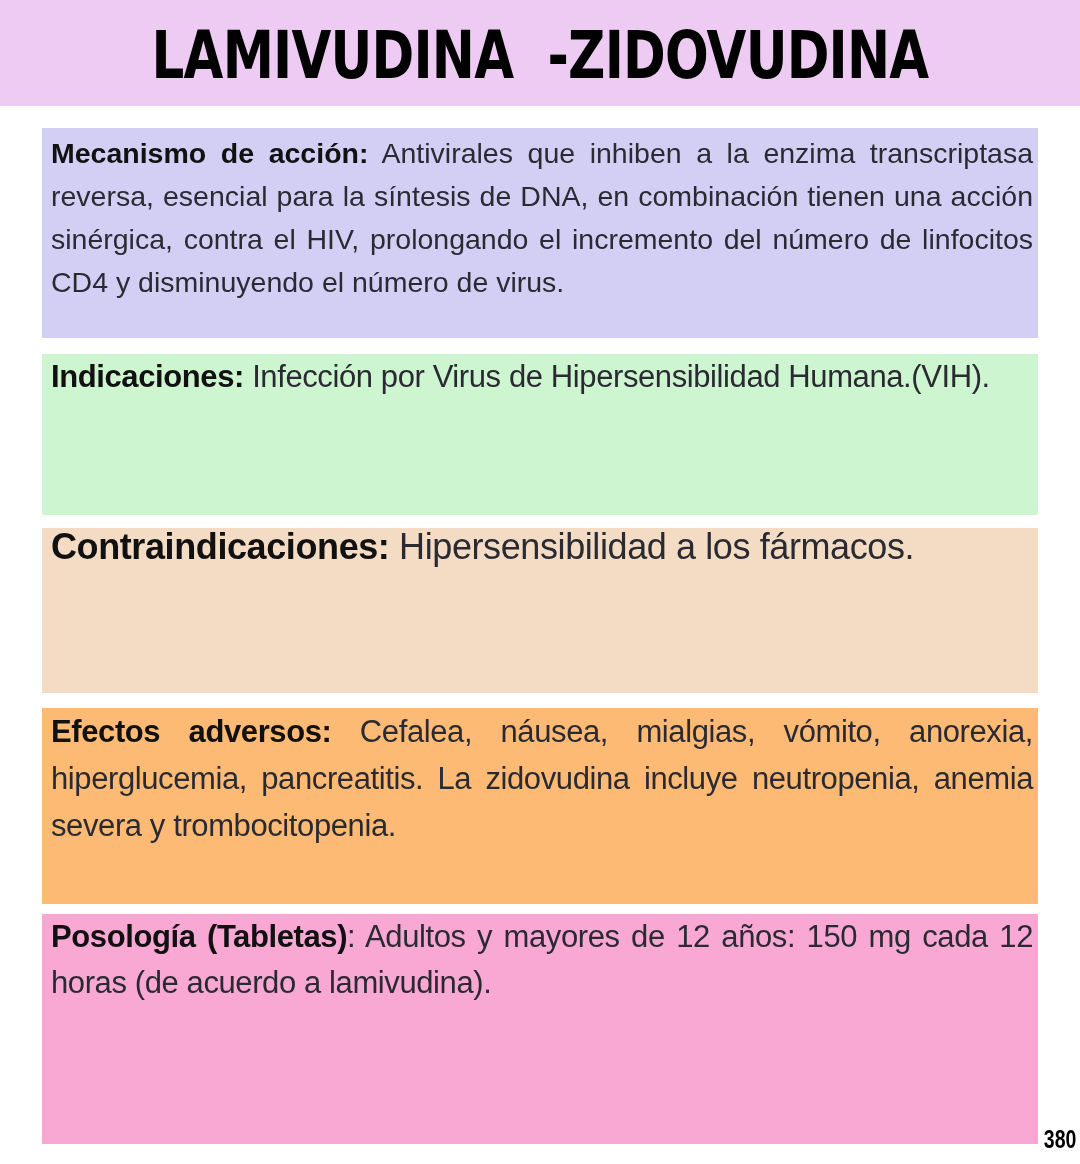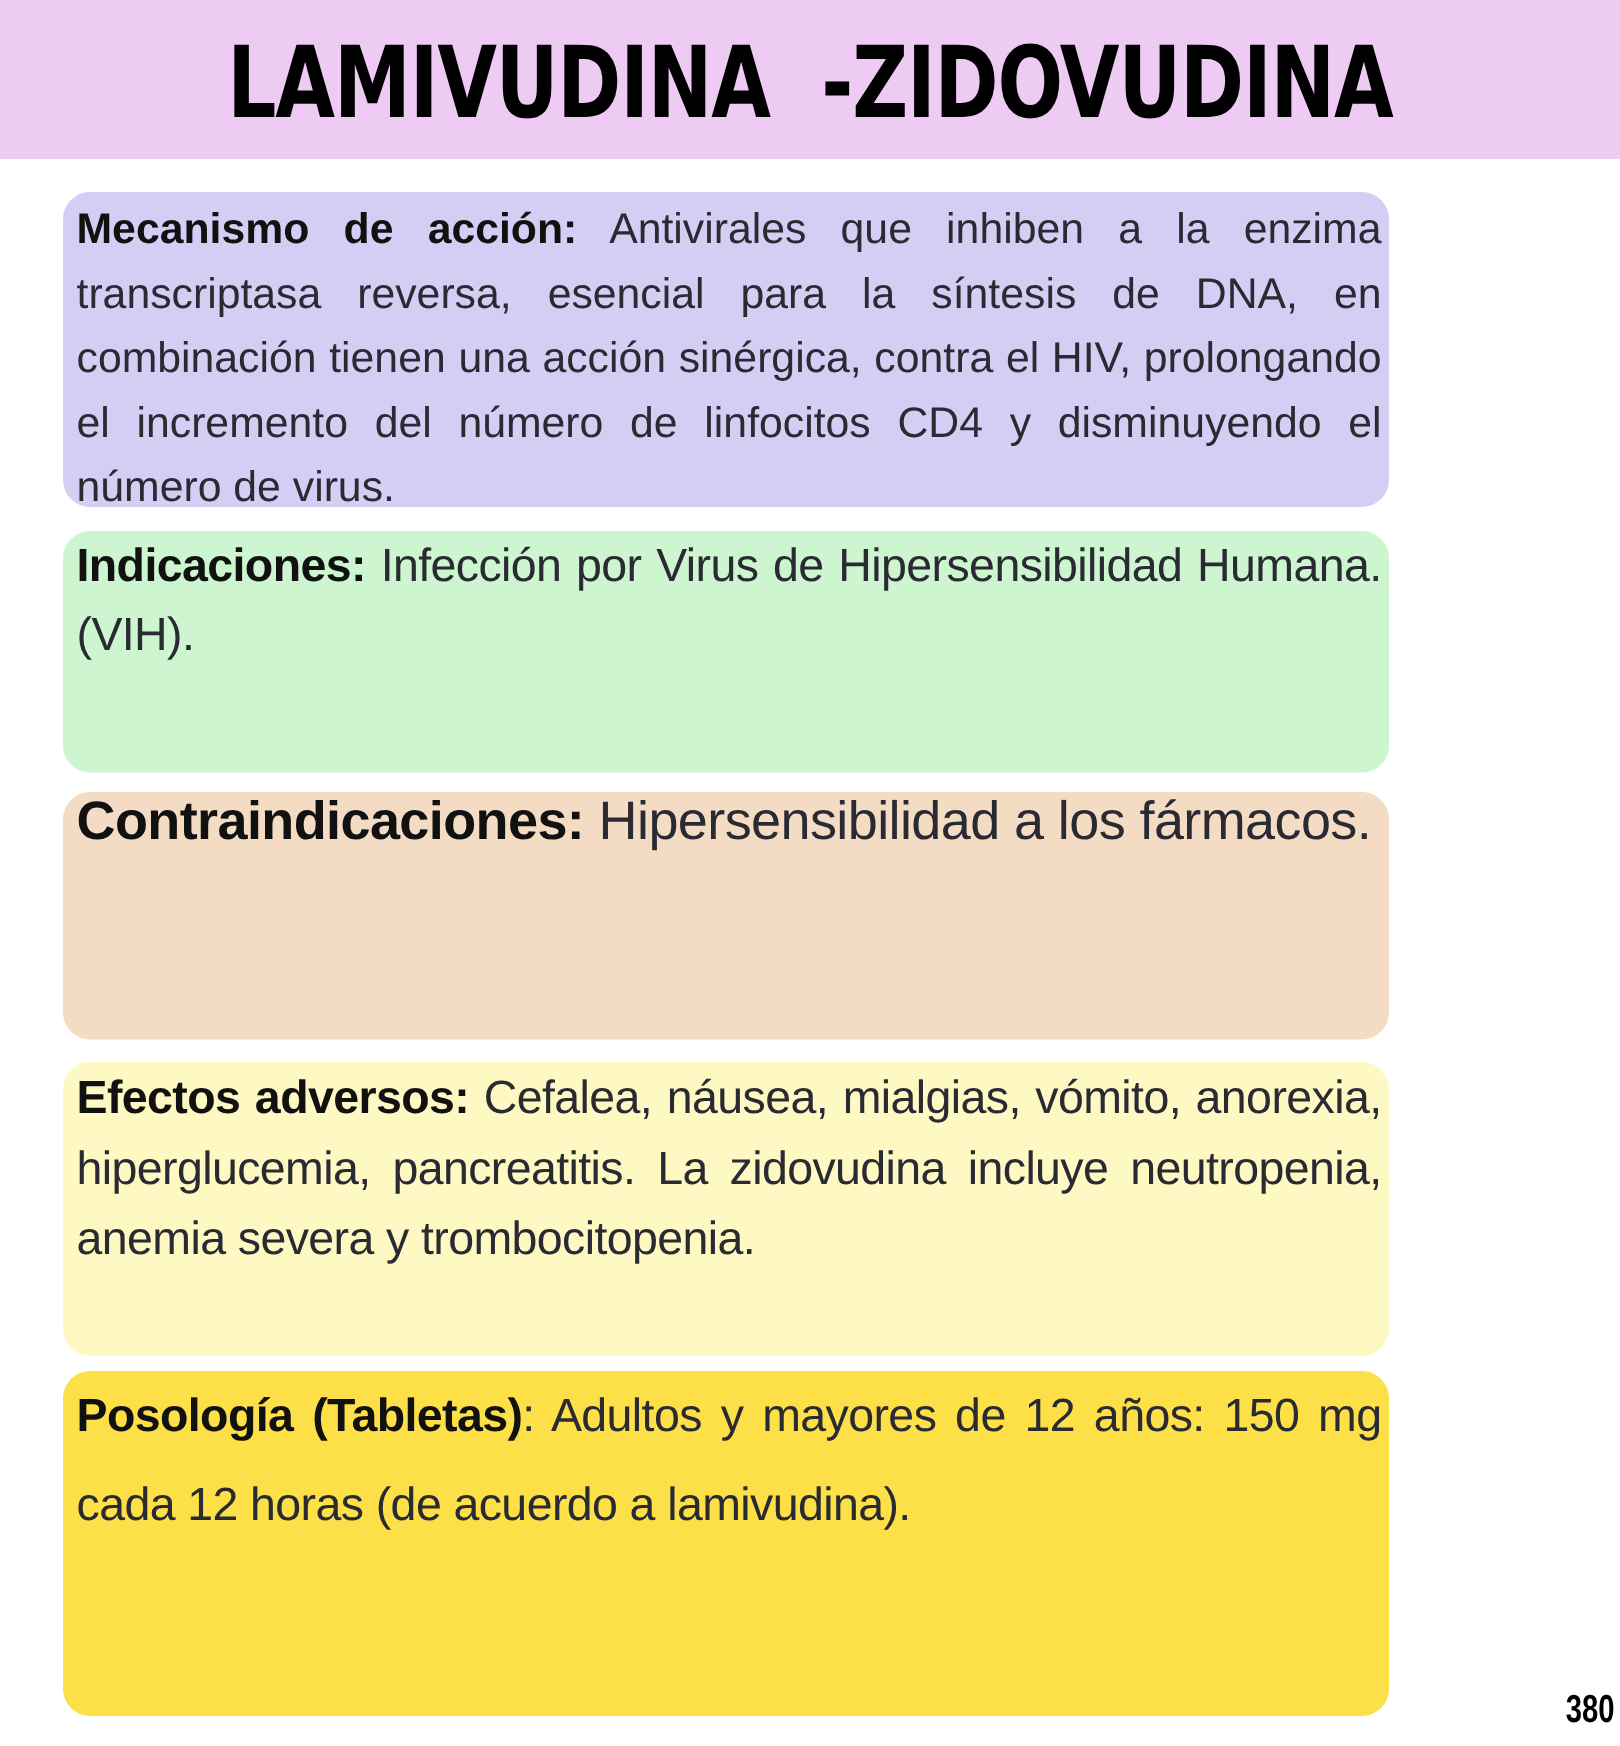--- a/index.html
+++ b/index.html
@@ -18,36 +18,35 @@
       font-family: "DejaVu Sans", sans-serif;
       font-weight: bold;
       font-size: 66px;
       letter-spacing: -1px;
       color: #000;
       transform: scaleX(0.78);
       white-space: pre;
       margin-top: 4px;
     }
     .box {
-      position: absolute; left: 42px; width: 884px;
+      position: absolute; left: 42px; width: 996px;
       box-sizing: border-box;
       padding: 4px 5px 0 9px;
       font-size: 29.5px;
       line-height: 43px;
       text-align: justify;
-      border-radius: 18px;
     }
     .box .label { font-weight: bold; color: #111; }
     .box .text { color: #2a2a33; }
     .condensed { font-family: "Liberation Sans", sans-serif; letter-spacing: -0.4px; }
     .b-mecanismo { top: 128px; height: 210px; background: #d3cff4; font-size: 28.5px; }
     .b-indicaciones { top: 354px; height: 161px; background: #cdf5cf; padding-top: 0; font-size: 31px; line-height: 46px; }
     .b-contra { top: 528px; height: 165px; background: #f4dcc4; padding-top: 0; font-size: 36px; line-height: 38px; }
-    .b-efectos { top: 708px; height: 196px; background: #fef9c3; padding-top: 0; font-size: 31px; line-height: 47px; }
-    .b-posologia { top: 914px; height: 230px; background: #fde047; padding-top: 0; font-size: 31px; line-height: 59px; }
+    .b-efectos { top: 708px; height: 196px; background: #fdba74; padding-top: 0; font-size: 31px; line-height: 47px; }
+    .b-posologia { top: 914px; height: 230px; background: #f9a8d4; padding-top: 0; font-size: 31px; line-height: 46px; }
     .page-number {
       position: absolute; right: 4px; top: 1124px;
       font-weight: bold; font-size: 26px; color: #000;
       transform: scaleX(0.75); transform-origin: right center;
     }
   </style>
 </head>
 <body>
 
 <div class="header">

